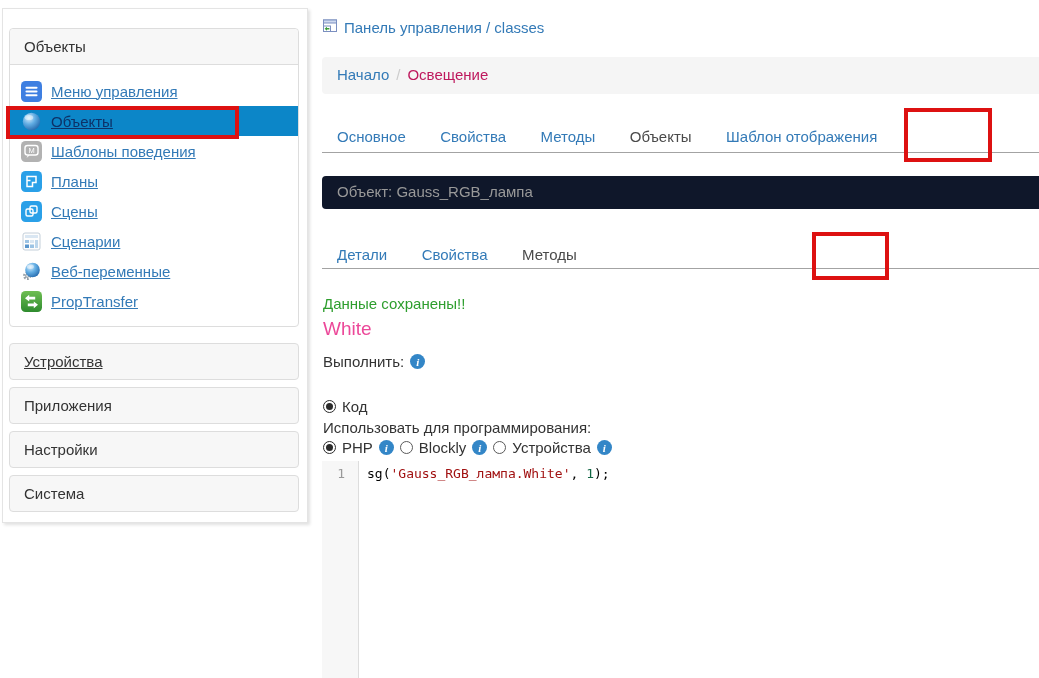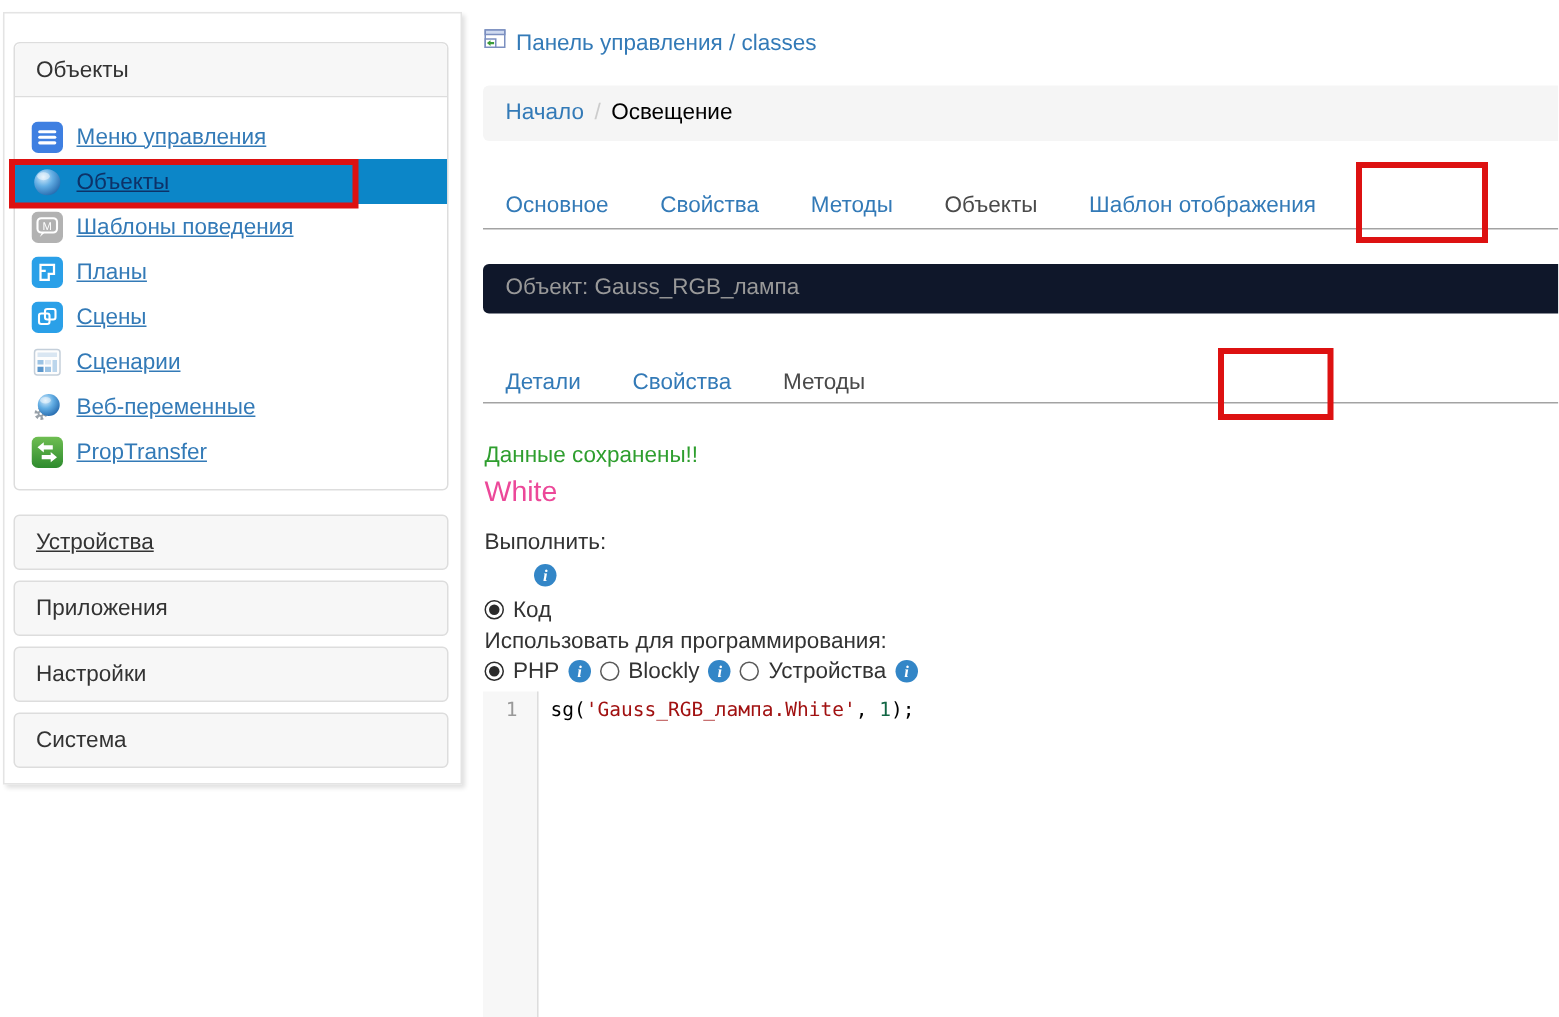--- a/index.html
+++ b/index.html
@@ -23,35 +23,35 @@
   .acc u{text-decoration:underline;}
 
   
   .main{position:absolute;left:322px;top:0;width:717px;height:556px;}
   .app-link{position:absolute;left:0;top:18px;display:flex;align-items:center;gap:6px;
             font-size:15px;color:#337ab7;cursor:pointer;}
   .crumbbar{position:absolute;left:0;top:57px;width:717px;height:37px;background:#f5f5f5;
             border-radius:4px 0 0 4px;box-sizing:border-box;padding:9px 15px;font-size:15px;}
   .crumbbar .home{color:#337ab7;cursor:pointer;}
   .crumbbar .sep{color:#ccc;padding:0 7px;}
-  .crumbbar .cur{color:#000000;}
+  .crumbbar .cur{color:#be185d;}
 
   .tabs{position:absolute;left:0;width:717px;border-bottom:1px solid #a3a3a3;box-sizing:border-box;}
   .tabs1{top:119px;height:34px;}
   .tabs2{top:237px;height:32px;}
   .tab{display:inline-block;padding:9px 15px;font-size:15px;color:#337ab7;cursor:pointer;}
   .tab.active{color:#4a4a4a;}
 
   .objbar{position:absolute;left:0;top:176px;width:717px;height:33px;background:#0f172a;
           border-radius:4px 0 0 4px;box-sizing:border-box;padding:7px 15px;font-size:15px;color:#999;}
 
   .saved{position:absolute;left:1px;top:295px;font-size:15px;color:#2e9e2e;}
   .method-title{position:absolute;left:1px;top:318px;font-size:19px;color:#ec4899;}
   .row{position:absolute;left:1px;display:flex;align-items:center;gap:6px;font-size:15px;color:#333;}
-  .r-exec{top:353px;flex-direction:column;}
+  .r-exec{top:353px;}
   .r-scen{top:374px;}
   .r-kod{top:398px;}
   .r-prog{top:419px;}
   .r-lang{top:439px;}
 
   .radio{position:relative;display:inline-block;width:13px;height:13px;border:1px solid #5a5a5a;
          border-radius:50%;background:#fff;box-sizing:border-box;flex:0 0 13px;cursor:pointer;}
   .radio.checked{border-color:#2b2b2b;}
   .radio.checked::after{content:"";position:absolute;left:2px;top:2px;right:2px;bottom:2px;
          background:#2b2b2b;border-radius:50%;}

